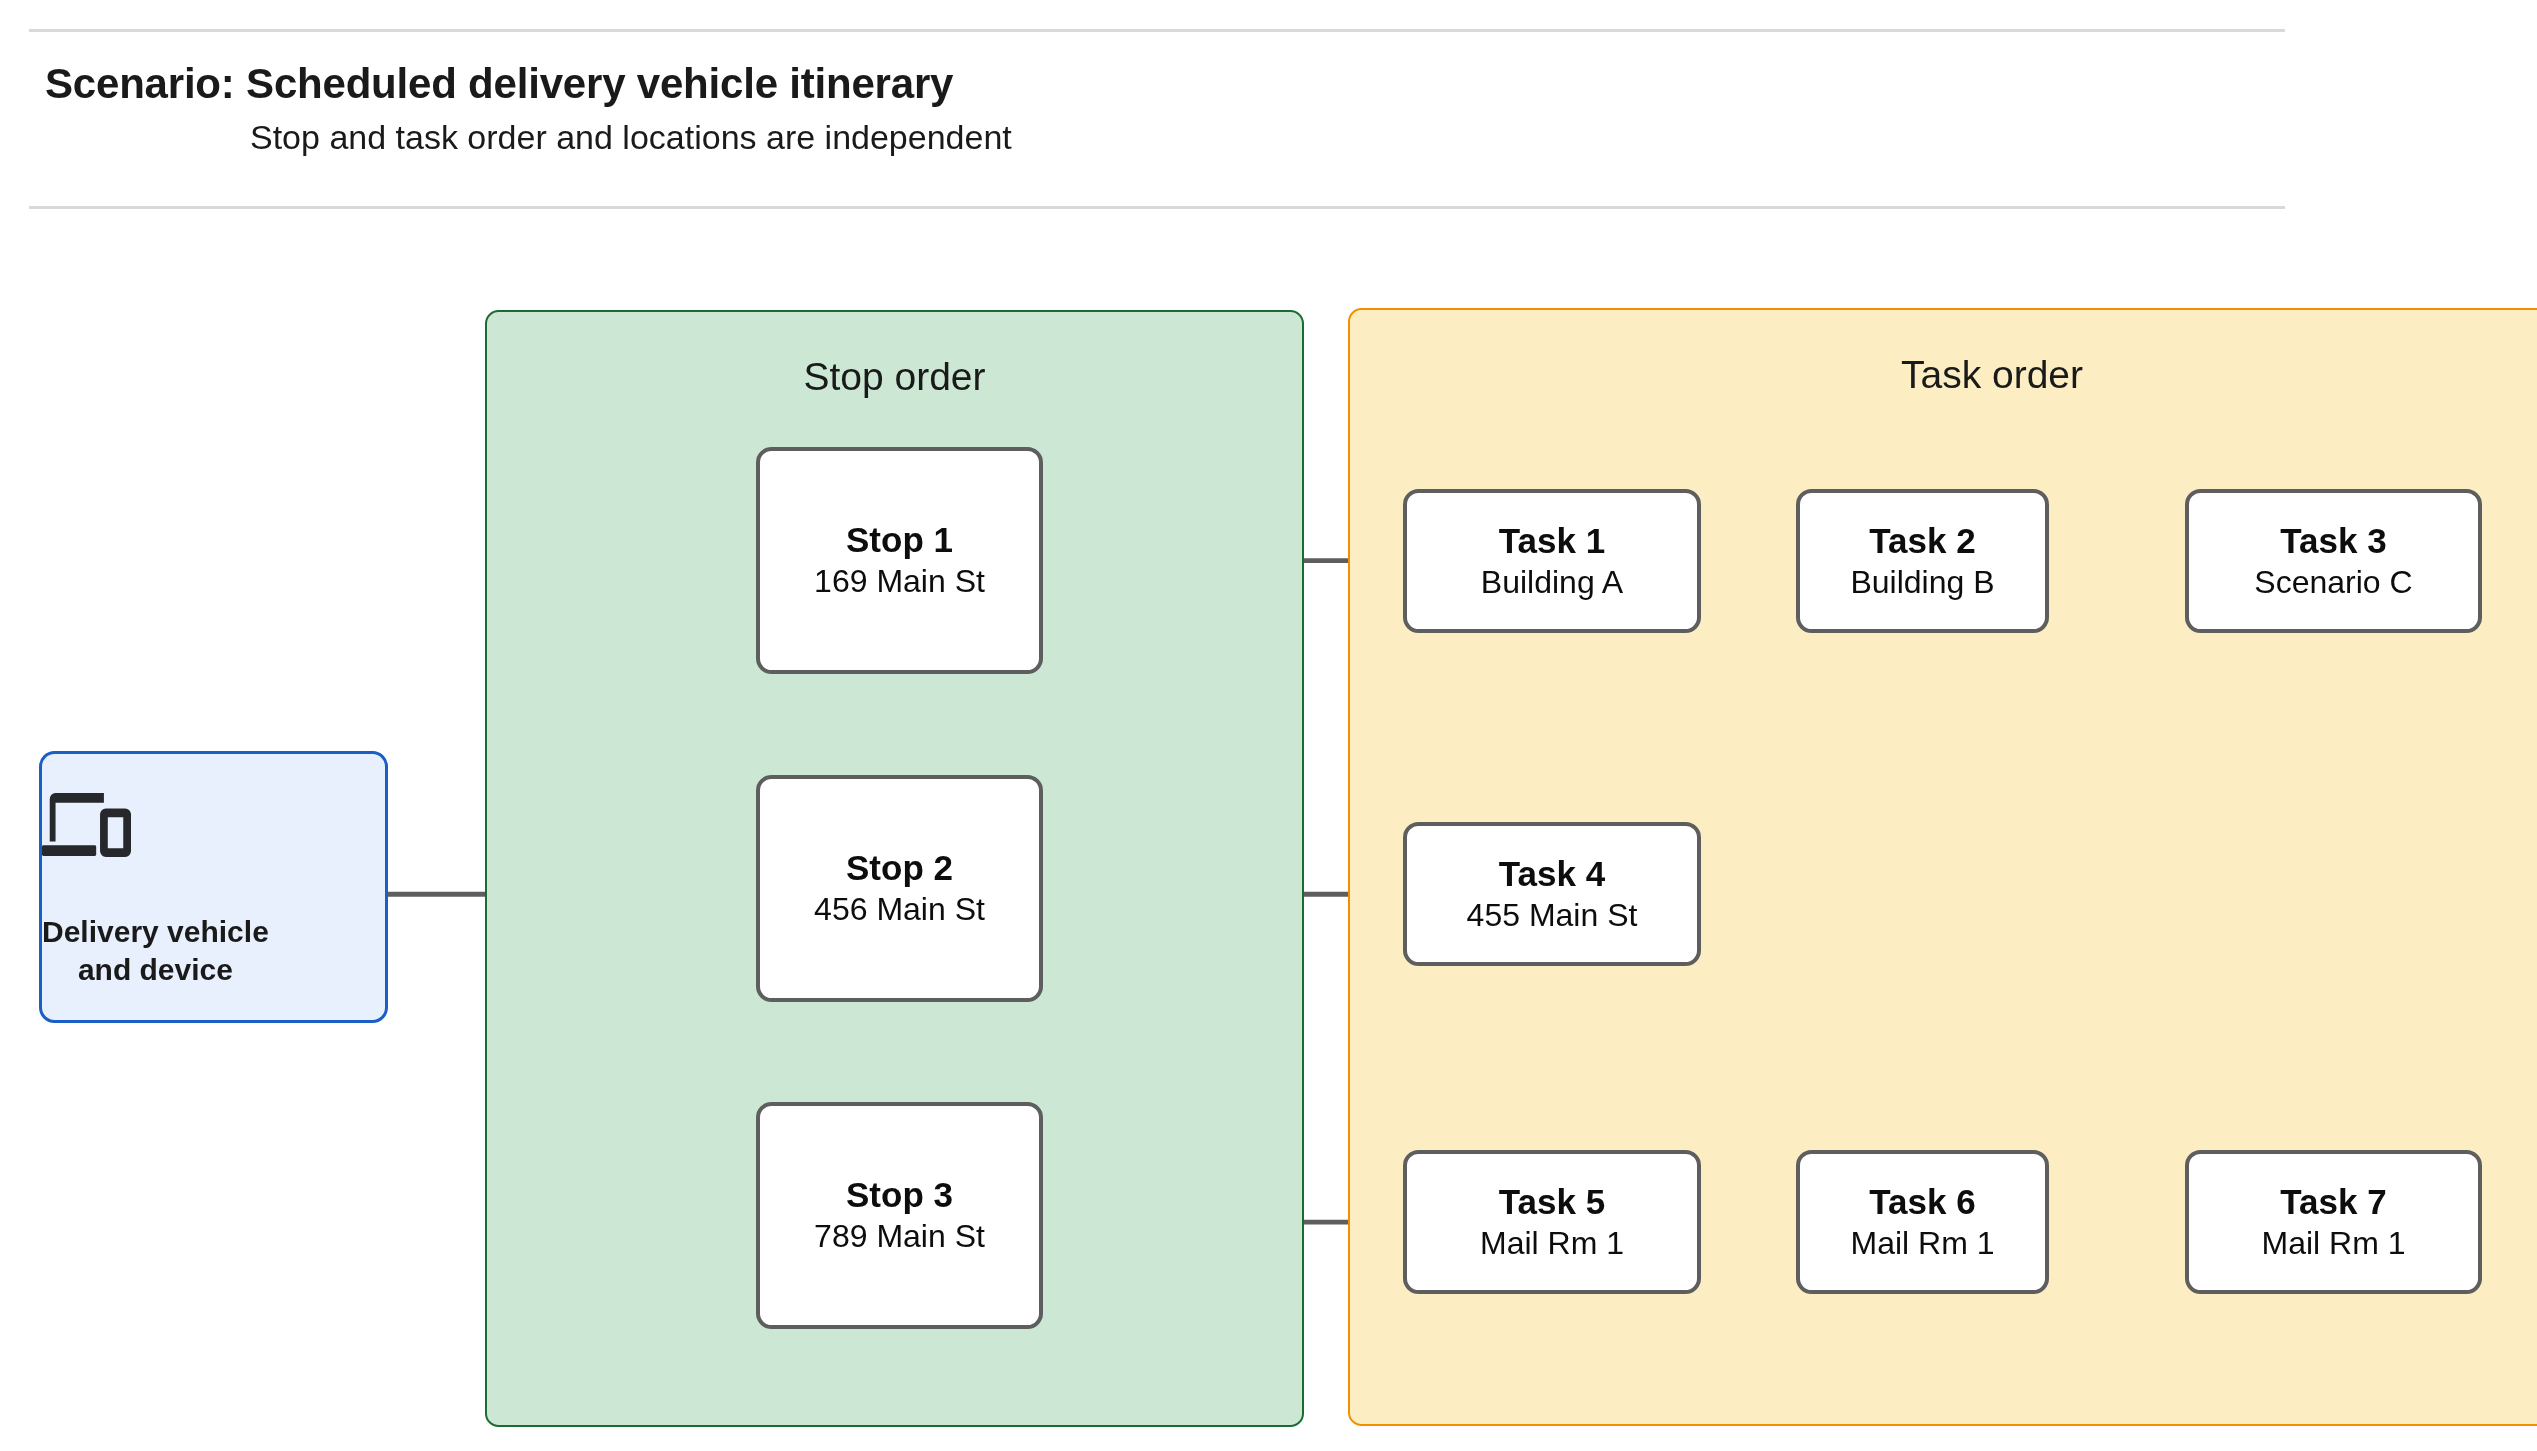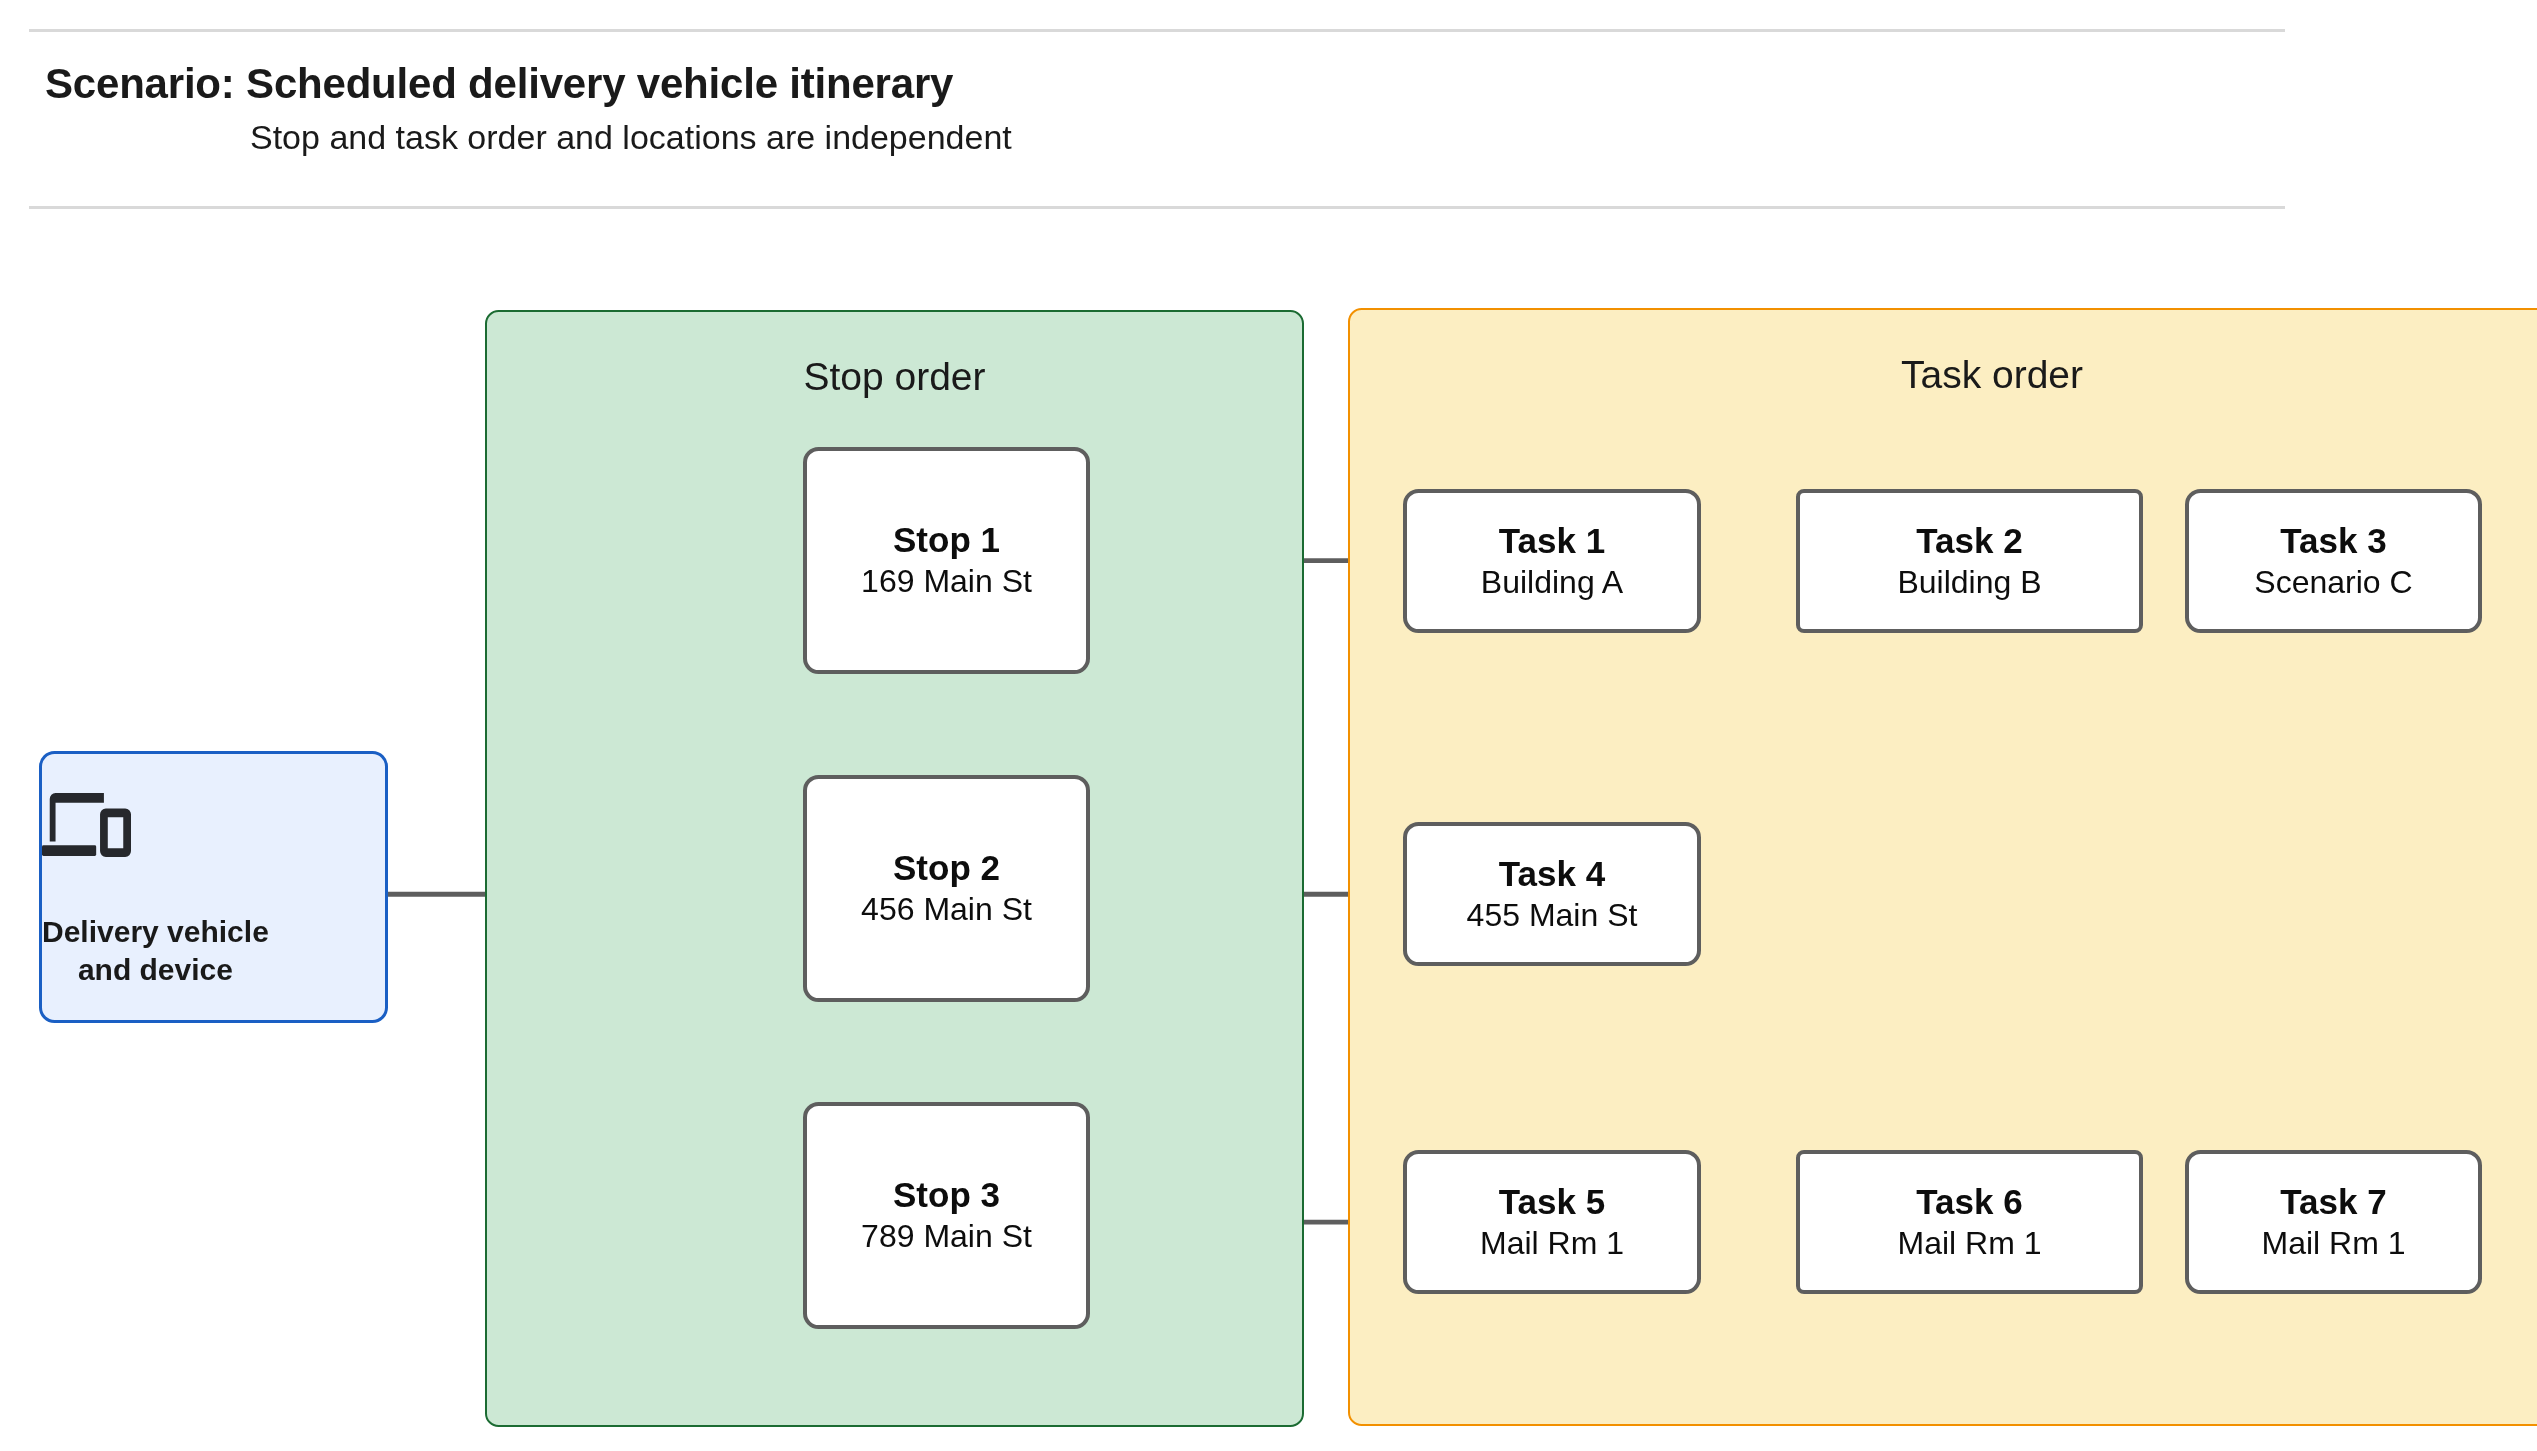--- a/index.html
+++ b/index.html
@@ -78,28 +78,28 @@
   }
   .node-title {
     font-size: 35px; font-weight: 700; color: #0d0d0d;
     line-height: 1.08; white-space: nowrap;
   }
   .node-sub {
     font-size: 32px; font-weight: 400; color: #0d0d0d;
     line-height: 1.14; white-space: nowrap; margin-top: 3.9px;
   }
 
-  .stop-node { left: 756px; width: 287px; height: 227px; margin-left: 47px; }
+  .stop-node { left: 756px; width: 287px; height: 227px; }
   #stop-1 { top: 447px; }
   #stop-2 { top: 775px; }
   #stop-3 { top: 1102px; }
 
   .task-node { height: 144px; }
   .task-col-1 { left: 1403px; width: 298px; }
-  .task-col-2 { left: 1796px; width: 347px; border-radius: 8px; }
+  .task-col-2 { left: 1796px; width: 253px; }
   .task-col-3 { left: 2185px; width: 297px; }
   .task-row-1 { top: 489px; }
   .task-row-2 { top: 822px; }
   .task-row-3 { top: 1150px; }
 </style>
 </head>
 <body>
 
 <div id="stage">
 

